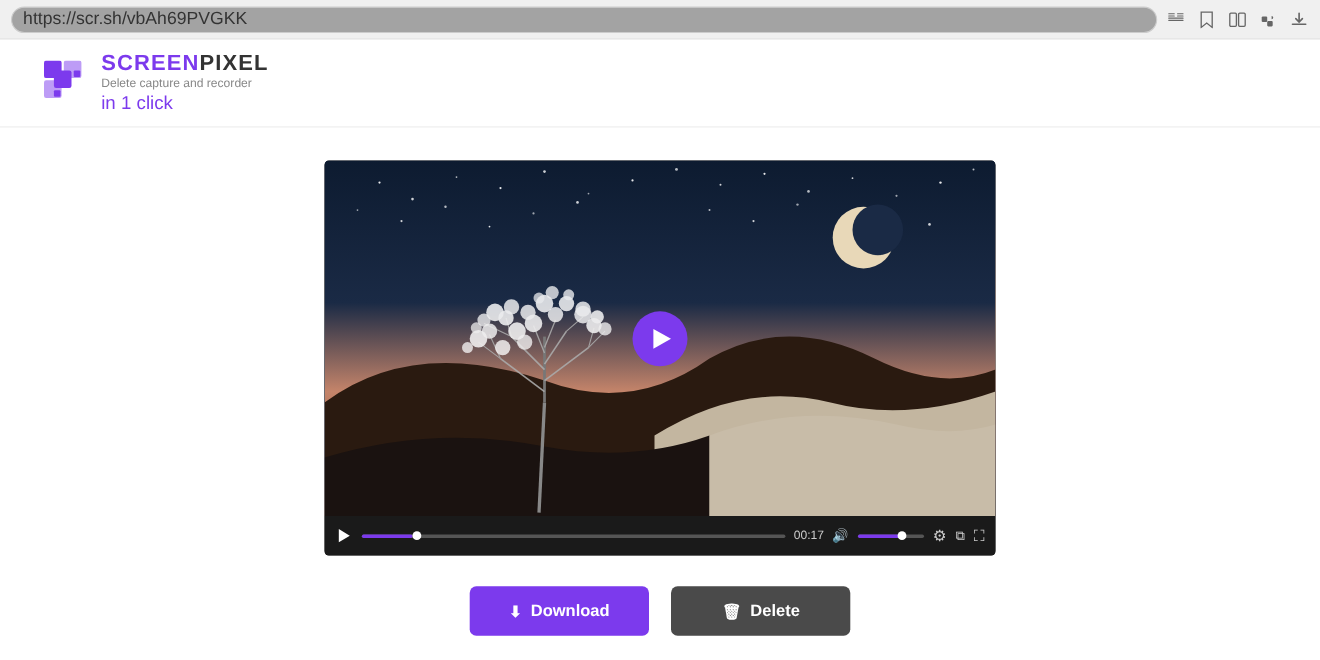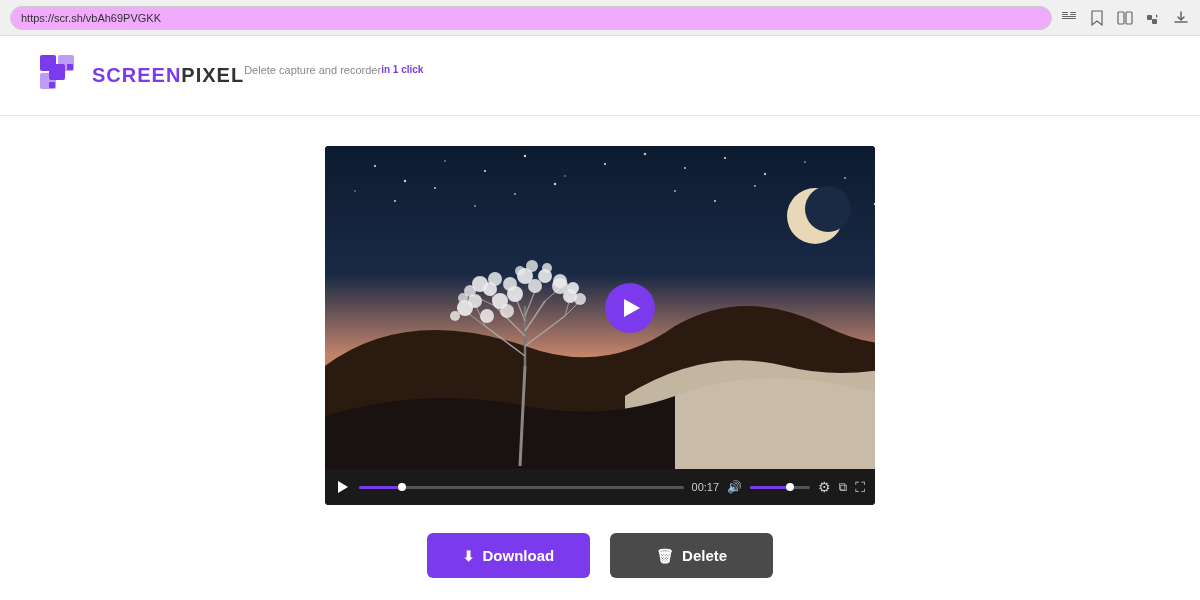--- a/index.html
+++ b/index.html
@@ -17,27 +17,27 @@
       background: #f0f0f0;
       border-bottom: 1px solid #ddd;
       display: flex;
       align-items: center;
       padding: 0 10px;
       gap: 8px;
     }
     .browser-url-bar {
       flex: 1;
       height: 24px;
-      background: #f0abfc;
+      background: #a3a3a3;
       border: 1px solid #ccc;
       border-radius: 12px;
       display: flex;
       align-items: center;
       padding: 0 10px;
-      font-size: 11px;
+      font-size: 16px;
       color: #333;
     }
     .browser-icons {
       display: flex;
       align-items: center;
       gap: 10px;
       color: #666;
       font-size: 14px;
     }
     .browser-icon {
@@ -61,53 +61,54 @@
     }
 
     .logo-container {
       display: flex;
       align-items: center;
       gap: 10px;
     }
 
     .logo-text-block {
       display: flex;
+      flex-direction: column;
     }
 
     .logo-title {
       font-size: 20px;
       font-weight: 700;
       letter-spacing: 1px;
     }
     .logo-title .screen-part { color: #7c3aed; }
     .logo-title .pixel-part { color: #333; }
 
     .logo-subtitle {
       font-size: 11px;
       color: #888;
       line-height: 1.2;
     }
     .logo-tagline {
-      font-size: 10px;
+      font-size: 17px;
       color: #7c3aed;
-      font-weight: 700;
+      font-weight: 400;
     }
 
     
     .main-content {
       background: #fff;
       display: flex;
       flex-direction: column;
       align-items: center;
       padding: 30px 0 20px;
     }
 
     
     .video-container {
-      width: 550px;
+      width: 610px;
       background: #000000;
       border-radius: 4px;
       overflow: hidden;
       position: relative;
     }
 
     .video-thumbnail {
       width: 610px;
       height: 323px;
       background: linear-gradient(

